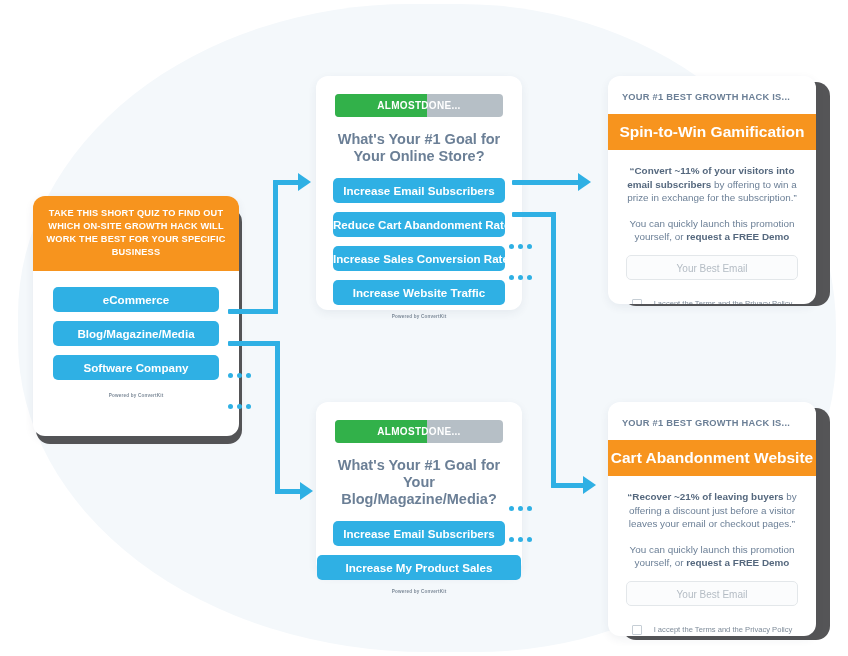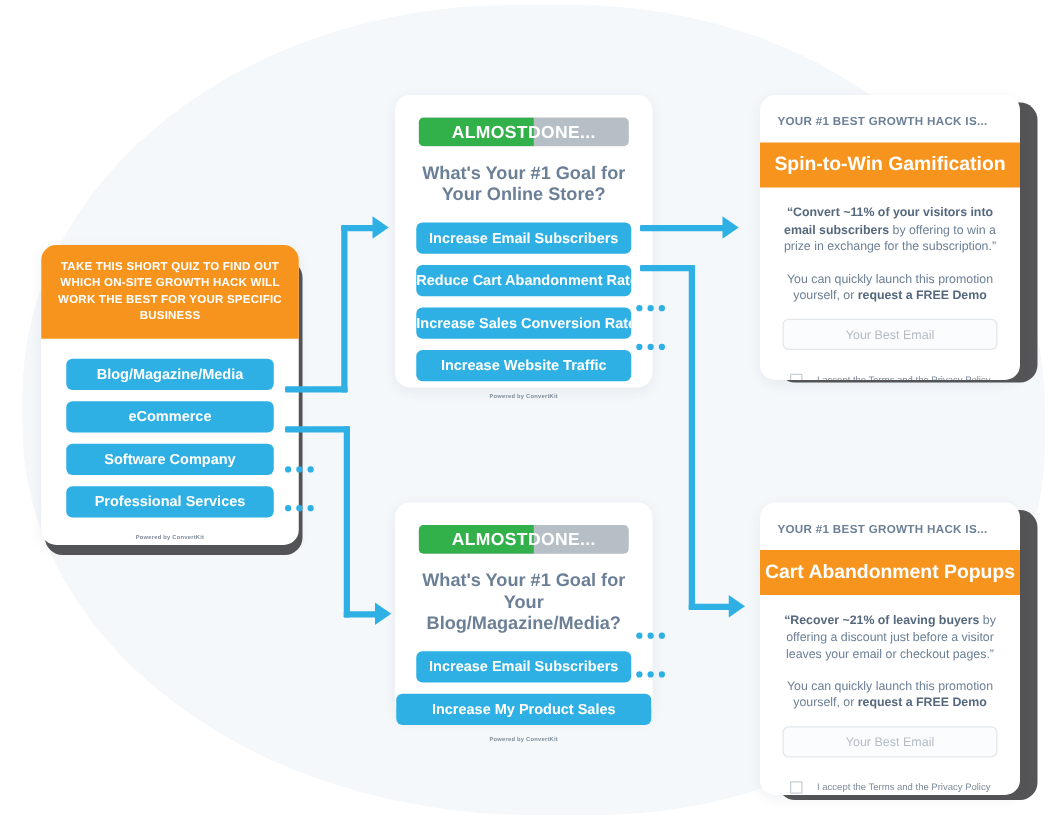--- a/index.html
+++ b/index.html
@@ -53,21 +53,21 @@
   }
 
   
   .progress{
     position:relative;height:23px;border-radius:4px;background:#b6bfc6;
     margin:18px auto 0 auto;overflow:hidden;
   }
   .progress .fill{position:absolute;left:0;top:0;bottom:0;background:#32b14a;}
   .progress .ptxt{
     position:absolute;left:0;right:0;top:0;height:23px;line-height:23px;
-    text-align:center;color:#fff;font-weight:bold;font-size:14px;letter-spacing:.3px;
+    text-align:center;color:#fff;font-weight:bold;font-size:10px;letter-spacing:.3px;
   }
 
   
   .res-kicker{
     text-align:center;color:#6b7f96;font-weight:bold;
     font-size:9.3px;letter-spacing:.25px;padding:16px 22px 12px 10px;
     text-transform:uppercase;
   }
   .res-band{
     background:#f7941e;color:#fff;text-align:center;font-weight:bold;
@@ -175,24 +175,23 @@
     </div>
   <div class="dots" style="left:509px;top:537px;">
       <i></i>
       <i></i>
       <i></i>
     </div>
 
   <div class="card" style="left:33px;top:196px;width:206px;height:240px;">
     <div class="banner">TAKE THIS SHORT QUIZ TO FIND OUT WHICH ON-SITE GROWTH HACK WILL WORK THE BEST FOR YOUR SPECIFIC BUSINESS</div>
     <div class="opts">
+      <a class="opt" style="width:166px;">eCommerce</a>
       <a class="opt" style="width:166px;">Blog/Magazine/Media</a>
-      <a class="opt" style="width:166px;">eCommerce</a>
       <a class="opt" style="width:166px;">Software Company</a>
-      <a class="opt" style="width:166px;">Professional Services</a>
     </div>
     <div class="powered">Powered by ConvertKit</div>
   </div>
 
   <div class="card" style="left:316px;top:76px;width:206px;height:234px;">
     <div class="progress" style="width:168px;">
       <div class="fill" style="width:55%;"></div>
       <div class="ptxt">
         <span>ALMOST</span><span>DONE...</span>
       </div>
@@ -234,21 +233,21 @@
     <div class="email" style="width:172px;">Your Best Email</div>
     <div class="terms" style="width:176px;">
       <span class="box"></span>
       <span>I accept the Terms and the Privacy Policy</span>
     </div>
 
   </div>
 
   <div class="card" style="left:608px;top:402px;width:208px;height:234px;overflow:hidden;">
     <div class="res-kicker">YOUR #1 BEST GROWTH HACK IS...</div>
-    <div class="res-band">Cart Abandonment Popups</div>
+    <div class="res-band">Cart Abandonment Website</div>
     <div class="res-body">
       <b>“Recover ~21% of leaving buyers</b><span> by offering a discount just before a visitor leaves your email or checkout pages.”</span>
     </div>
     <div class="res-body2">
       <span>You can quickly launch this promotion yourself, or </span><b>request a FREE Demo</b>
     </div>
     <div class="email" style="width:172px;">Your Best Email</div>
     <div class="terms" style="width:176px;">
       <span class="box"></span>
       <span>I accept the Terms and the Privacy Policy</span>

